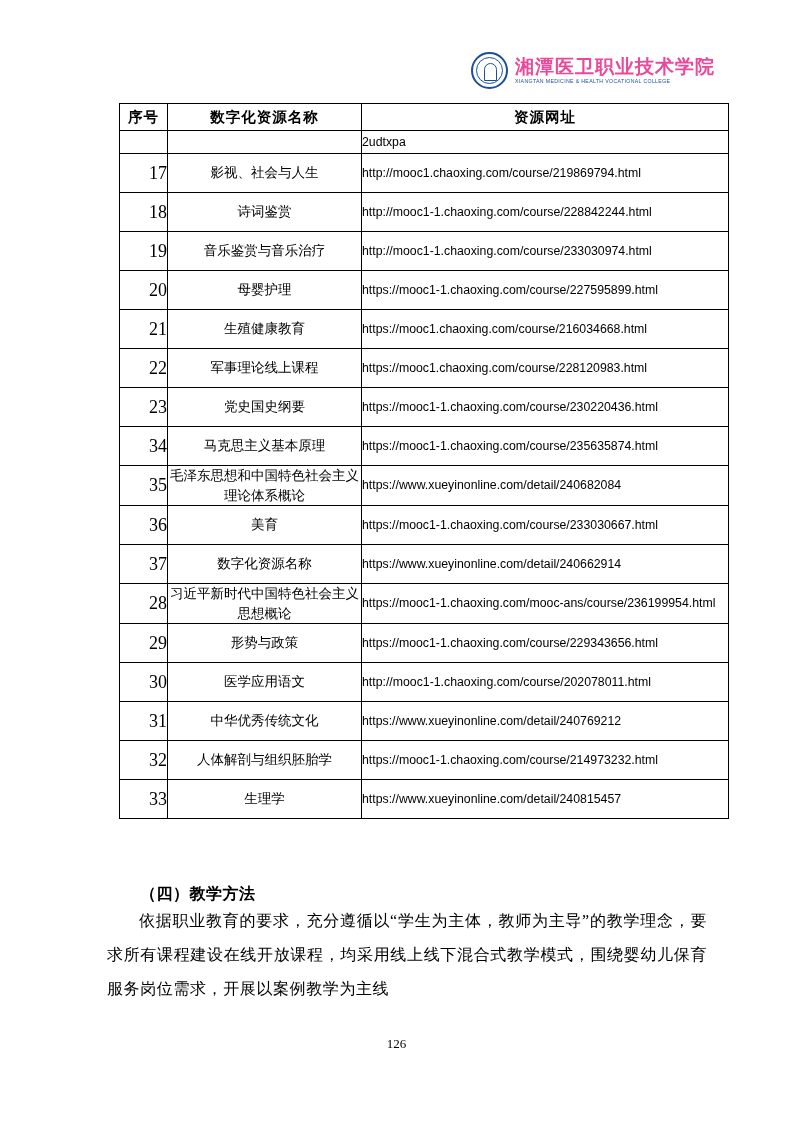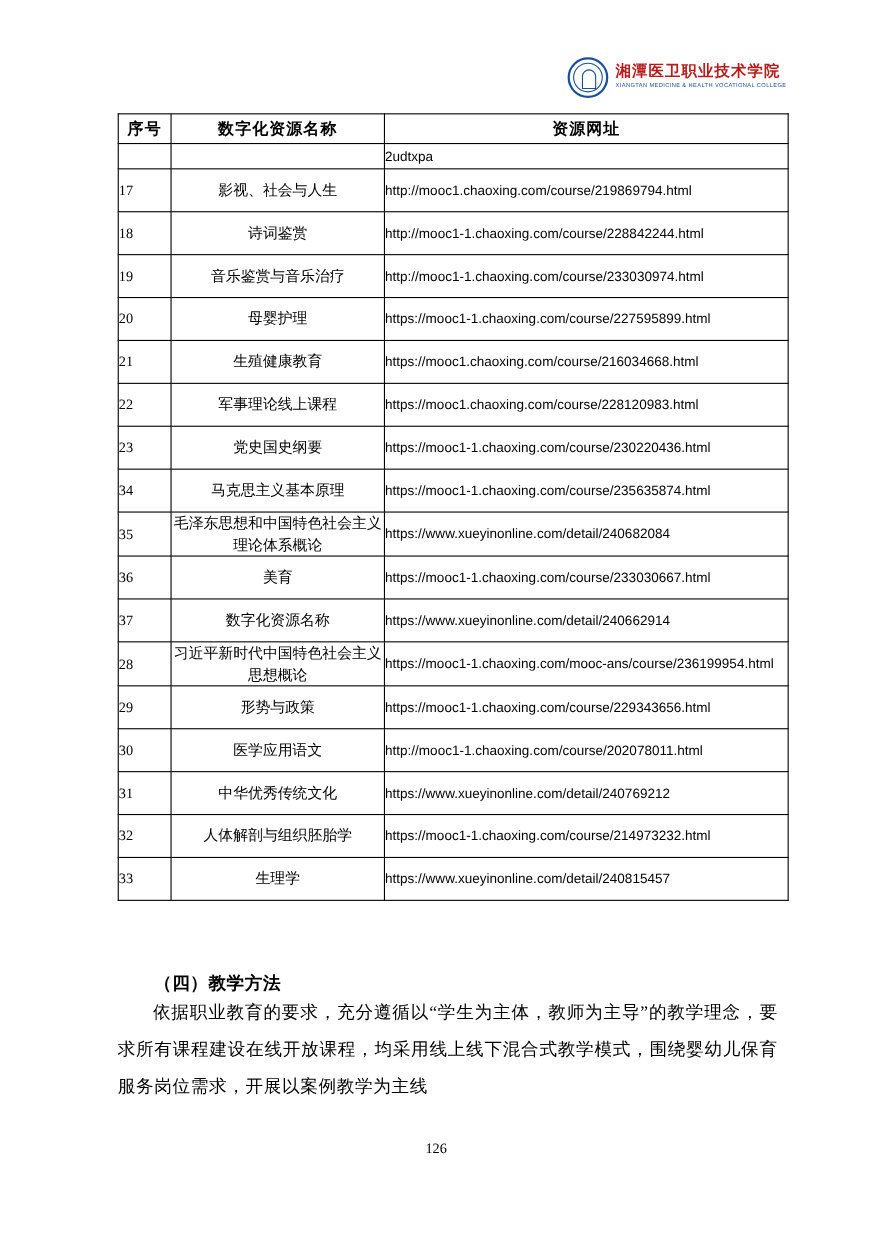--- a/index.html
+++ b/index.html
@@ -58,23 +58,23 @@
     box-sizing: border-box;
   }
   .logo-text {
     display: flex;
     flex-direction: column;
     justify-content: center;
     line-height: 1.05;
   }
   .logo-cn {
     font-family: "Liberation Serif", serif;
-    font-size: 14px;
+    font-size: 19px;
     font-weight: bold;
-    color: #b91c1c;
+    color: #ec4899;
     letter-spacing: 1px;
     white-space: nowrap;
   }
   .logo-en {
     font-family: "Liberation Sans", sans-serif;
     font-size: 5.2px;
     color: #1b4f9c;
     letter-spacing: 0.35px;
     white-space: nowrap;
     margin-top: 2px;
@@ -83,41 +83,42 @@
   .table-wrap {
     position: absolute;
     top: 103px;
     left: 107px;
     width: 609px;
   }
   table.res {
     border-collapse: collapse;
     width: 609px;
     table-layout: fixed;
+    margin-left: 12px;
   }
   table.res td, table.res th {
     border: 1px solid #000000;
     vertical-align: middle;
     padding: 0;
   }
   col.c-no { width: 48px; }
   col.c-name { width: 194px; }
   col.c-url { width: 367px; }
 
   .hdr {
     text-align: center;
     font-family: "Liberation Serif", serif;
     font-weight: bold;
     font-size: 14.5px;
     height: 26px;
     letter-spacing: 1px;
   }
   .cell-no {
-    text-align: left;
-    font-size: 13px;
+    text-align: right;
+    font-size: 18px;
     font-family: "Liberation Serif", serif;
   }
   .cell-name {
     text-align: center;
     font-size: 13.5px;
     font-family: "Liberation Serif", serif;
     line-height: 1.45;
     padding: 2px 4px;
   }
   .cell-url {

